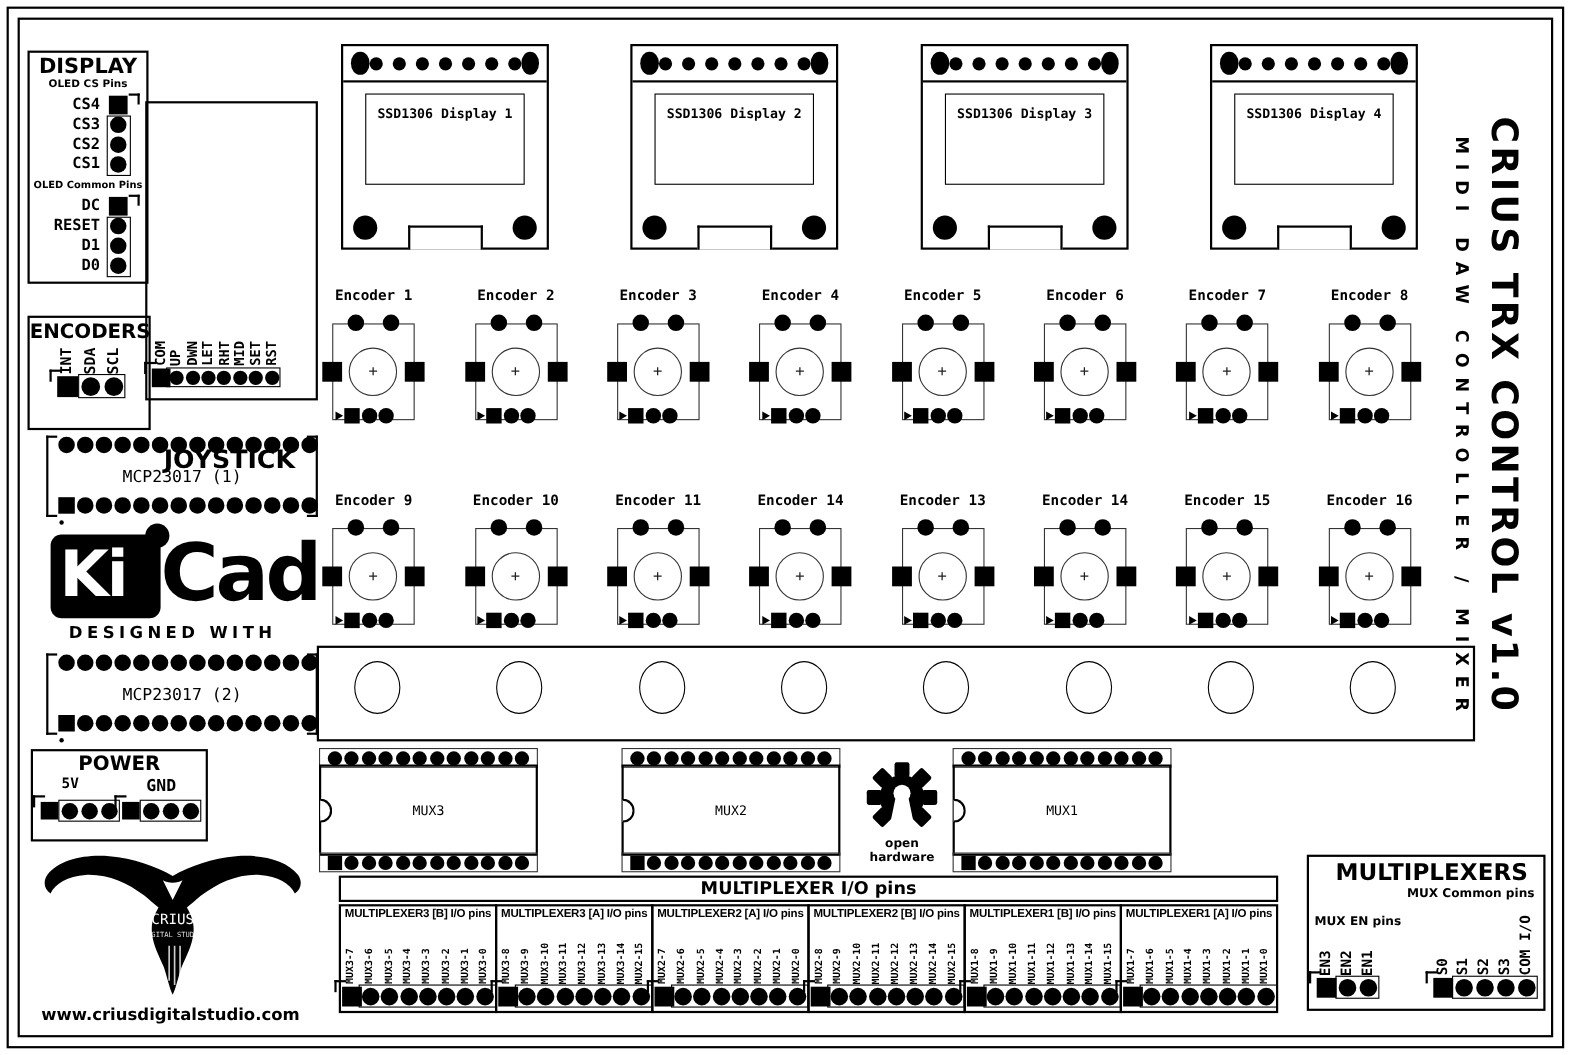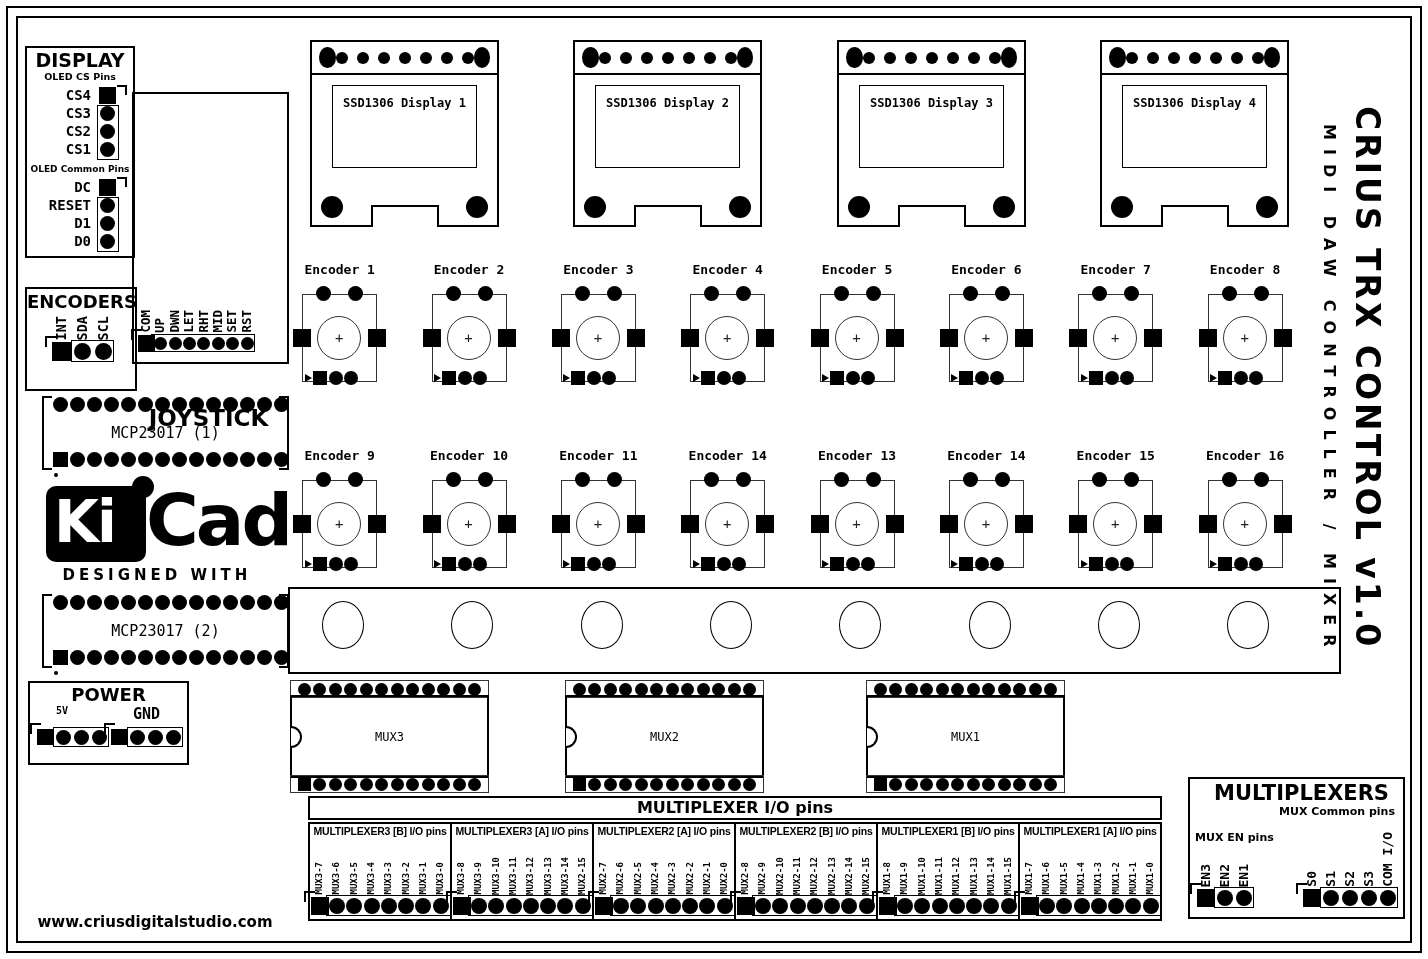--- a/index.html
+++ b/index.html
@@ -191,40 +191,56 @@
   <div class="abs" id="kicad" style="left:46px;top:482px;width:222px;height:102px;">
     <div class="abs" style="left:0;top:4px;width:100px;height:76px;background:#000;border-radius:10px;"></div>
     <div class="abs sans b" style="left:8px;top:6px;font-size:58px;color:#fff;letter-spacing:-2px;">Ki</div>
     <div class="abs" style="left:86px;top:-6px;width:22px;height:22px;background:#000;border-radius:50%;"></div>
     <div class="abs sans b" style="left:100px;top:-4px;font-size:72px;letter-spacing:-3px;">Cad</div>
     <div class="abs ctr sans b" style="left:0;width:222px;top:84px;font-size:15px;letter-spacing:4px;">DESIGNED WITH</div>
   </div>
 
   <div id="power-box" class="abs bdr" style="left:28px;top:681px;width:157px;height:80px;">
     <div class="abs ctr sans b" style="left:0;right:0;top:1px;font-size:18px;">POWER</div>
-    <div class="abs mono b" style="left:26px;top:22px;font-size:10px;">5V</div>
+    <div class="abs mono b" style="left:26px;top:22px;font-size:13px;">5V</div>
     <div class="abs mono b" style="left:103px;top:22px;font-size:15px;">GND</div>
   <div style="position: absolute; left: 6px; top: 44px; width: 72px; height: 20px;">
         <div style="position: absolute; left: -6px; top: -4px; width: 9px; height: 9px; border-left: 2px solid rgb(0, 0, 0); border-top: 2px solid rgb(0, 0, 0);"></div>
         <div style="position: absolute; left: 16.5px; top: -0.5px; width: 54px; height: 18px; border: 1.5px solid rgb(0, 0, 0);"></div>
         <div style="position: absolute; left: 1px; top: 2px; width: 16px; height: 16px; background: rgb(0, 0, 0);"></div>
         <div style="position: absolute; left: 19.5px; top: 2.5px; width: 15px; height: 15px; background: rgb(0, 0, 0); border-radius: 50%;"></div>
         <div style="position: absolute; left: 37.5px; top: 2.5px; width: 15px; height: 15px; background: rgb(0, 0, 0); border-radius: 50%;"></div>
         <div style="position: absolute; left: 55.5px; top: 2.5px; width: 15px; height: 15px; background: rgb(0, 0, 0); border-radius: 50%;"></div>
       </div>
       <div style="position: absolute; left: 80px; top: 44px; width: 72px; height: 20px;">
         <div style="position: absolute; left: -6px; top: -4px; width: 9px; height: 9px; border-left: 2px solid rgb(0, 0, 0); border-top: 2px solid rgb(0, 0, 0);"></div>
         <div style="position: absolute; left: 16.5px; top: -0.5px; width: 54px; height: 18px; border: 1.5px solid rgb(0, 0, 0);"></div>
         <div style="position: absolute; left: 1px; top: 2px; width: 16px; height: 16px; background: rgb(0, 0, 0);"></div>
         <div style="position: absolute; left: 19.5px; top: 2.5px; width: 15px; height: 15px; background: rgb(0, 0, 0); border-radius: 50%;"></div>
         <div style="position: absolute; left: 37.5px; top: 2.5px; width: 15px; height: 15px; background: rgb(0, 0, 0); border-radius: 50%;"></div>
         <div style="position: absolute; left: 55.5px; top: 2.5px; width: 15px; height: 15px; background: rgb(0, 0, 0); border-radius: 50%;"></div>
       </div>
     </div>
 
+  <div class="abs" style="left:38px;top:760px;width:238px;height:152px;">
+    <svg width="238" height="152" viewBox="0 0 240 152">
+      <path fill="#000" d="M120,36 C104,27 84,20 62,18 C40,16 16,21 5,35 C1,41 2,48 8,52
+        C12,43 24,36 40,35 C60,34 78,42 94,54 C99,58 103,62 107,65
+        C103,72 100,79 101,88 C102,100 108,110 112,120 C115,129 117,139 120,145
+        C123,139 125,129 128,120 C132,110 138,100 139,88 C140,79 137,72 133,65
+        C137,62 141,58 146,54 C162,42 180,34 200,35 C216,36 228,43 232,52
+        C238,48 239,41 235,35 C224,21 200,16 178,18 C156,20 136,27 120,36 Z"></path>
+      <path fill="#fff" d="M111,40 L120,58 L129,40 C125,43 115,43 111,40 Z"></path>
+      <text x="120" y="80" text-anchor="middle" fill="#fff" font-family="DejaVu Sans Mono,monospace" font-size="13">CRIUS</text>
+      <text x="120" y="92" text-anchor="middle" fill="#fff" opacity="0.85" font-family="DejaVu Sans Mono,monospace" font-size="6.5">DIGITAL STUDIO</text>
+      <rect x="116" y="100" width="1.5" height="32" fill="#fff" opacity="0.8"></rect>
+      <rect x="121" y="100" width="1.5" height="36" fill="#fff" opacity="0.8"></rect>
+      <rect x="126" y="100" width="1.5" height="28" fill="#fff" opacity="0.8"></rect>
+    </svg>
+  </div>
   <div class="abs ctr sans b" style="left:30px;top:913px;width:250px;font-size:15px;">www.criusdigitalstudio.com</div>
 
   <div id="displays-row">
       <div style="position: absolute; left: 310px; top: 40px; width: 185px; height: 183px; border: 2px solid rgb(0, 0, 0);">
         <div style="position: absolute; left: 0px; right: 0px; top: 0px; height: 31px; border-bottom: 2px solid rgb(0, 0, 0); display: flex; align-items: center; padding: 0px 7px;">
           <div style="width: 21px; height: 21px; background: rgb(0, 0, 0); border-radius: 50%;"></div>
           <div style="flex: 1 1 0%; display: flex; justify-content: center; gap: 9px;">
             <div style="width: 12px; height: 12px; background: rgb(0, 0, 0); border-radius: 50%;"></div>
             <div style="width: 12px; height: 12px; background: rgb(0, 0, 0); border-radius: 50%;"></div>
             <div style="width: 12px; height: 12px; background: rgb(0, 0, 0); border-radius: 50%;"></div>
@@ -611,20 +627,40 @@
           <div style="width: 13px; height: 13px; background: rgb(0, 0, 0); border-radius: 50%;"></div>
           <div style="width: 13px; height: 13px; background: rgb(0, 0, 0); border-radius: 50%;"></div>
           <div style="width: 13px; height: 13px; background: rgb(0, 0, 0); border-radius: 50%;"></div>
           <div style="width: 13px; height: 13px; background: rgb(0, 0, 0); border-radius: 50%;"></div>
           <div style="width: 13px; height: 13px; background: rgb(0, 0, 0); border-radius: 50%;"></div>
           <div style="width: 13px; height: 13px; background: rgb(0, 0, 0); border-radius: 50%;"></div>
         </div>
       </div>
     </div>
 
+  <div class="abs" style="left:781px;top:692px;width:78px;height:82px;">
+    <svg width="78" height="66" viewBox="-34 -34 68 68">
+      <g fill="#000">
+        <circle r="21"></circle>
+        <g>
+          <rect x="-7" y="-33" width="14" height="14" rx="2"></rect>
+          <rect x="-7" y="-33" width="14" height="14" rx="2" transform="rotate(45)"></rect>
+          <rect x="-7" y="-33" width="14" height="14" rx="2" transform="rotate(90)"></rect>
+          <rect x="-7" y="-33" width="14" height="14" rx="2" transform="rotate(135)"></rect>
+          <rect x="-7" y="-33" width="14" height="14" rx="2" transform="rotate(180)"></rect>
+          <rect x="-7" y="-33" width="14" height="14" rx="2" transform="rotate(225)"></rect>
+          <rect x="-7" y="-33" width="14" height="14" rx="2" transform="rotate(270)"></rect>
+          <rect x="-7" y="-33" width="14" height="14" rx="2" transform="rotate(315)"></rect>
+        </g>
+      </g>
+      <circle cx="0" cy="-4" r="8" fill="#fff"></circle>
+      <path d="M-6,0 L6,0 L13,34 L-13,34 Z" fill="#fff"></path>
+    </svg>
+    <div class="ctr sans b" style="font-size:11px;margin-top:-2px;">open hardware</div>
+  </div>
 
 
   <div id="muxio" class="abs" style="left:308px;top:796px;width:854px;">
     <div class="bdr ctr sans b" style="height:20px;font-size:16px;line-height:20px;">MULTIPLEXER I/O pins</div>
     <div id="muxio-blocks" style="display:flex;margin-top:2px;">
         <div style="position: relative; flex: 1 1 0%; height: 95px; border: 2px solid rgb(0, 0, 0);">
           <div style="position: absolute; left: 0px; right: 0px; top: 1px; text-align: center; font: bold 10.5px &quot;Liberation Sans&quot;, sans-serif; letter-spacing: -0.2px; white-space: nowrap;">MULTIPLEXER3 [B] I/O pins</div>
           <div style="position: absolute; left: 1px; top: 15px; width: 138.4px; height: 78px;">
             <div style="position: absolute; left: -7.35px; top: 52px; width: 9px; height: 9px; border-left: 2px solid rgb(0, 0, 0); border-top: 2px solid rgb(0, 0, 0);"></div>
             <div style="position: absolute; left: 14.95px; top: 56px; width: 122.8px; height: 19px; border: 1.5px solid rgb(0, 0, 0);"></div>

